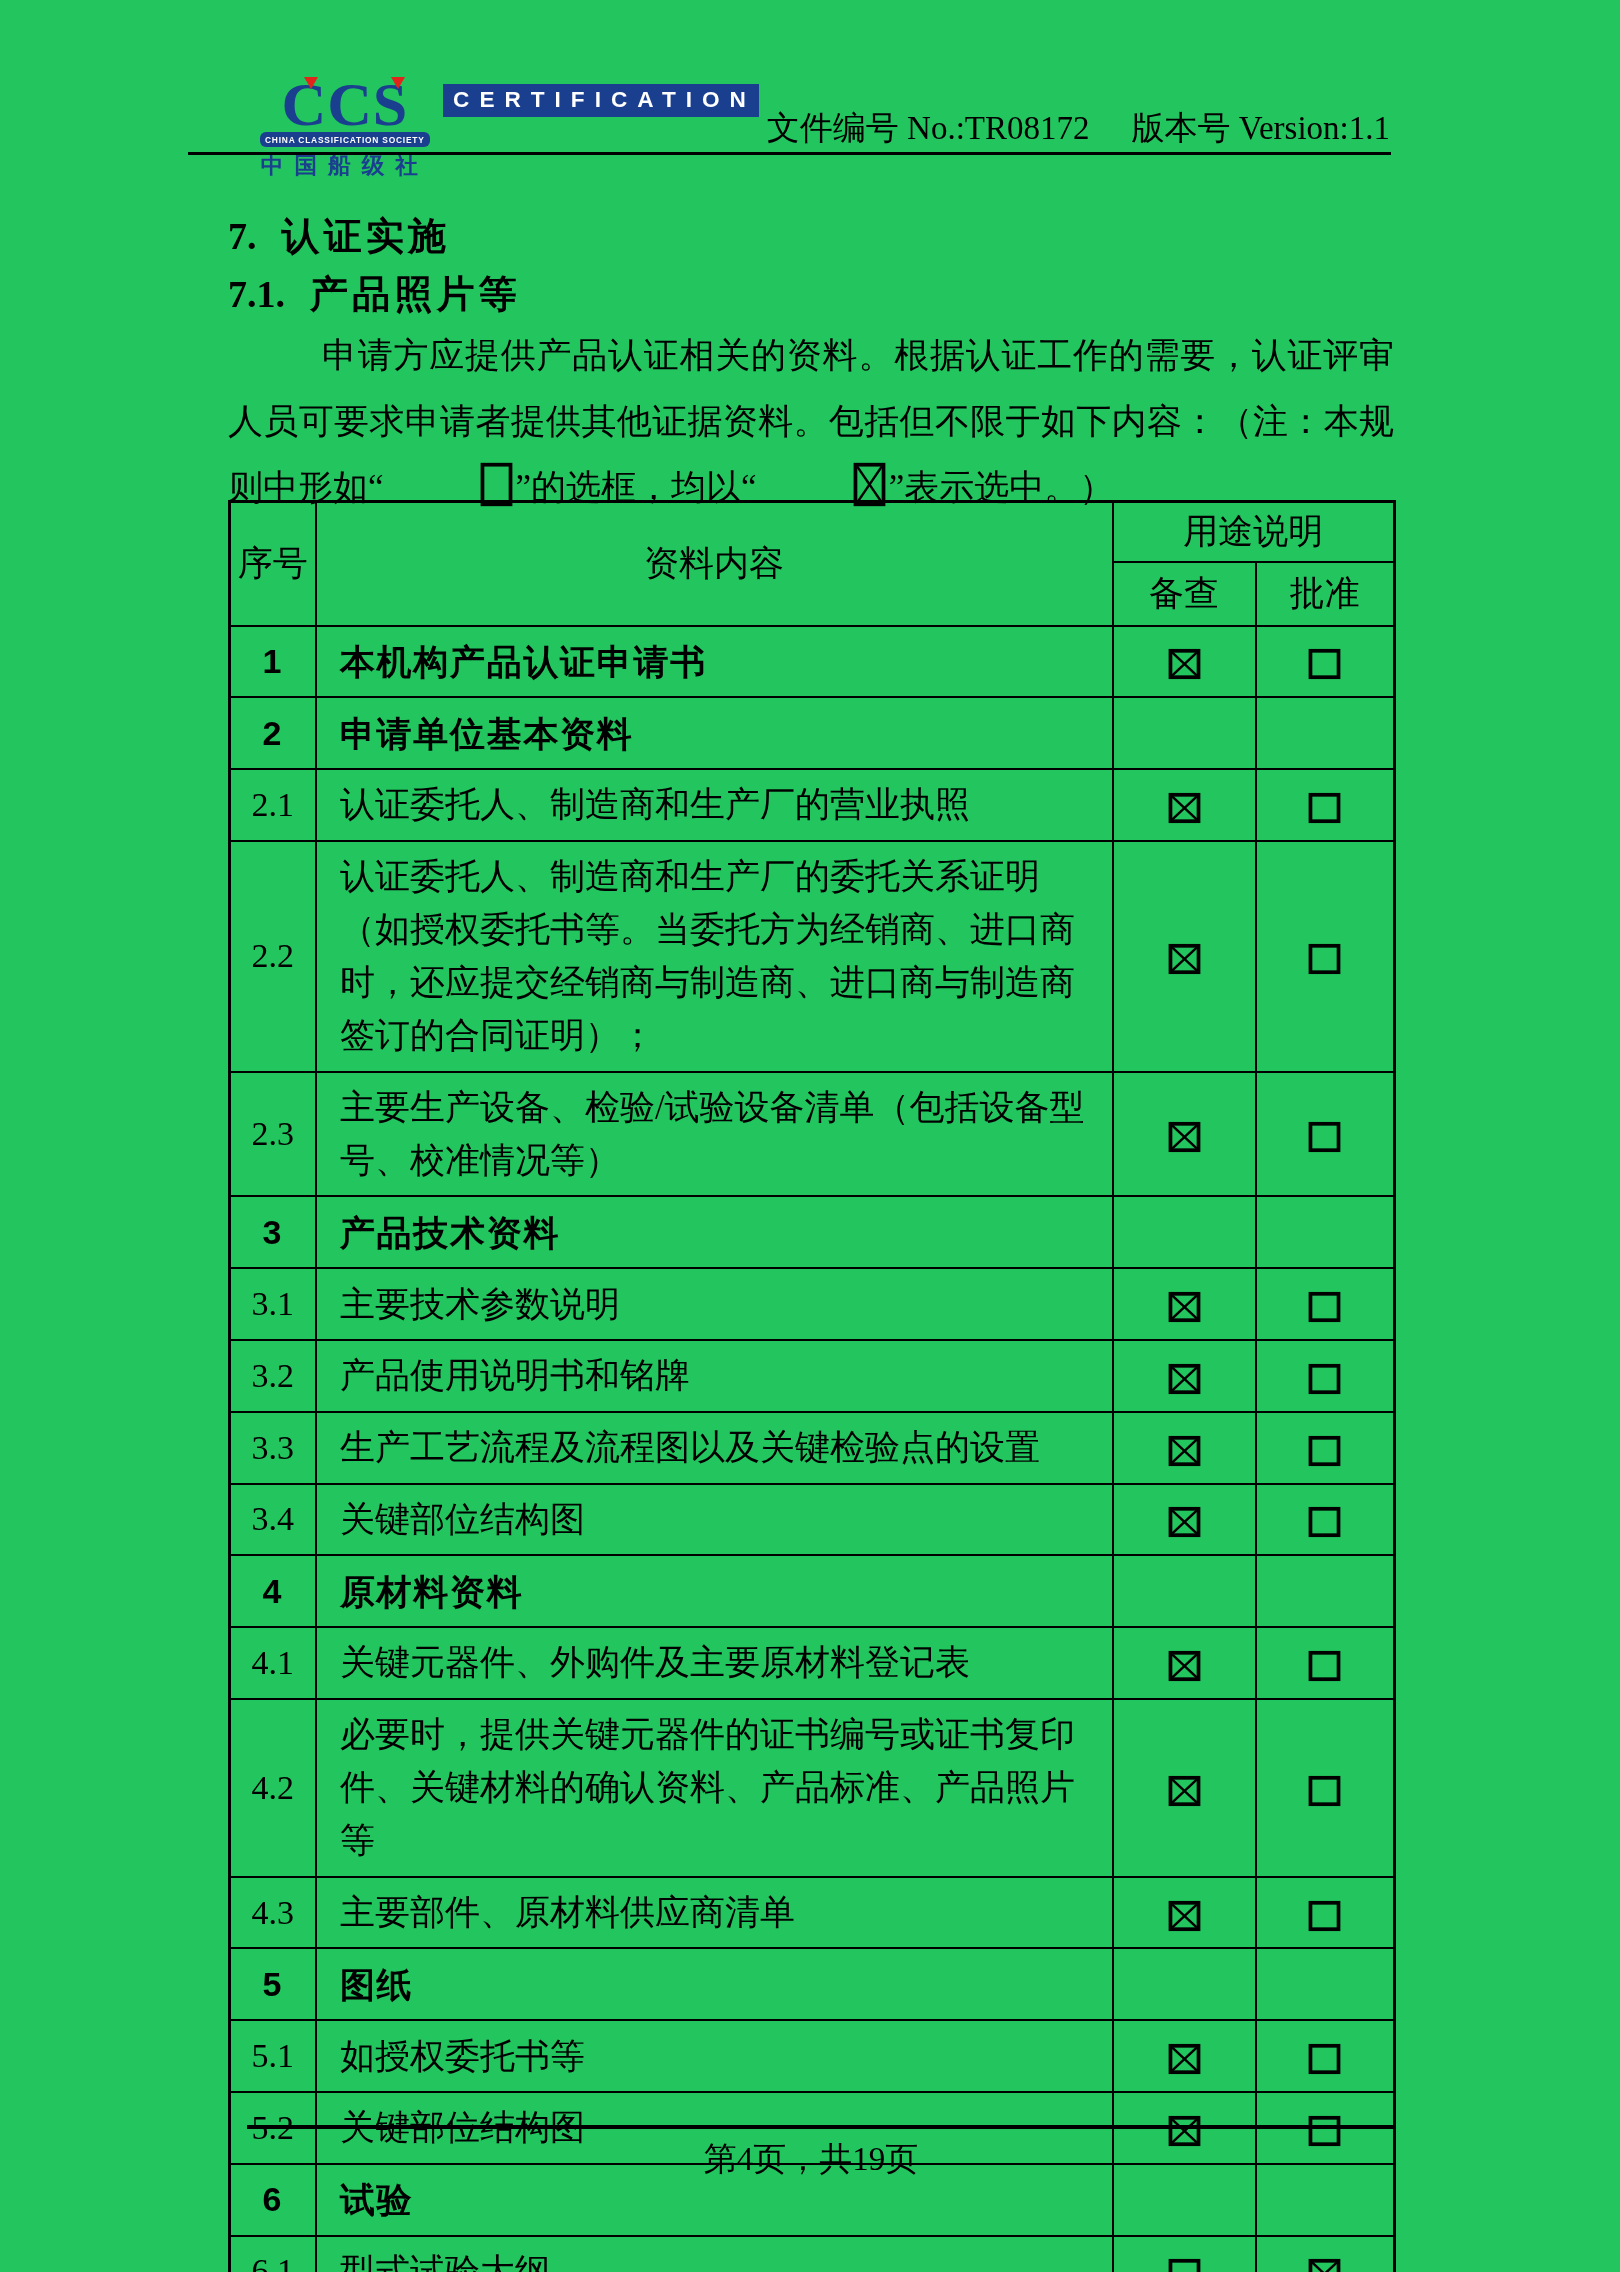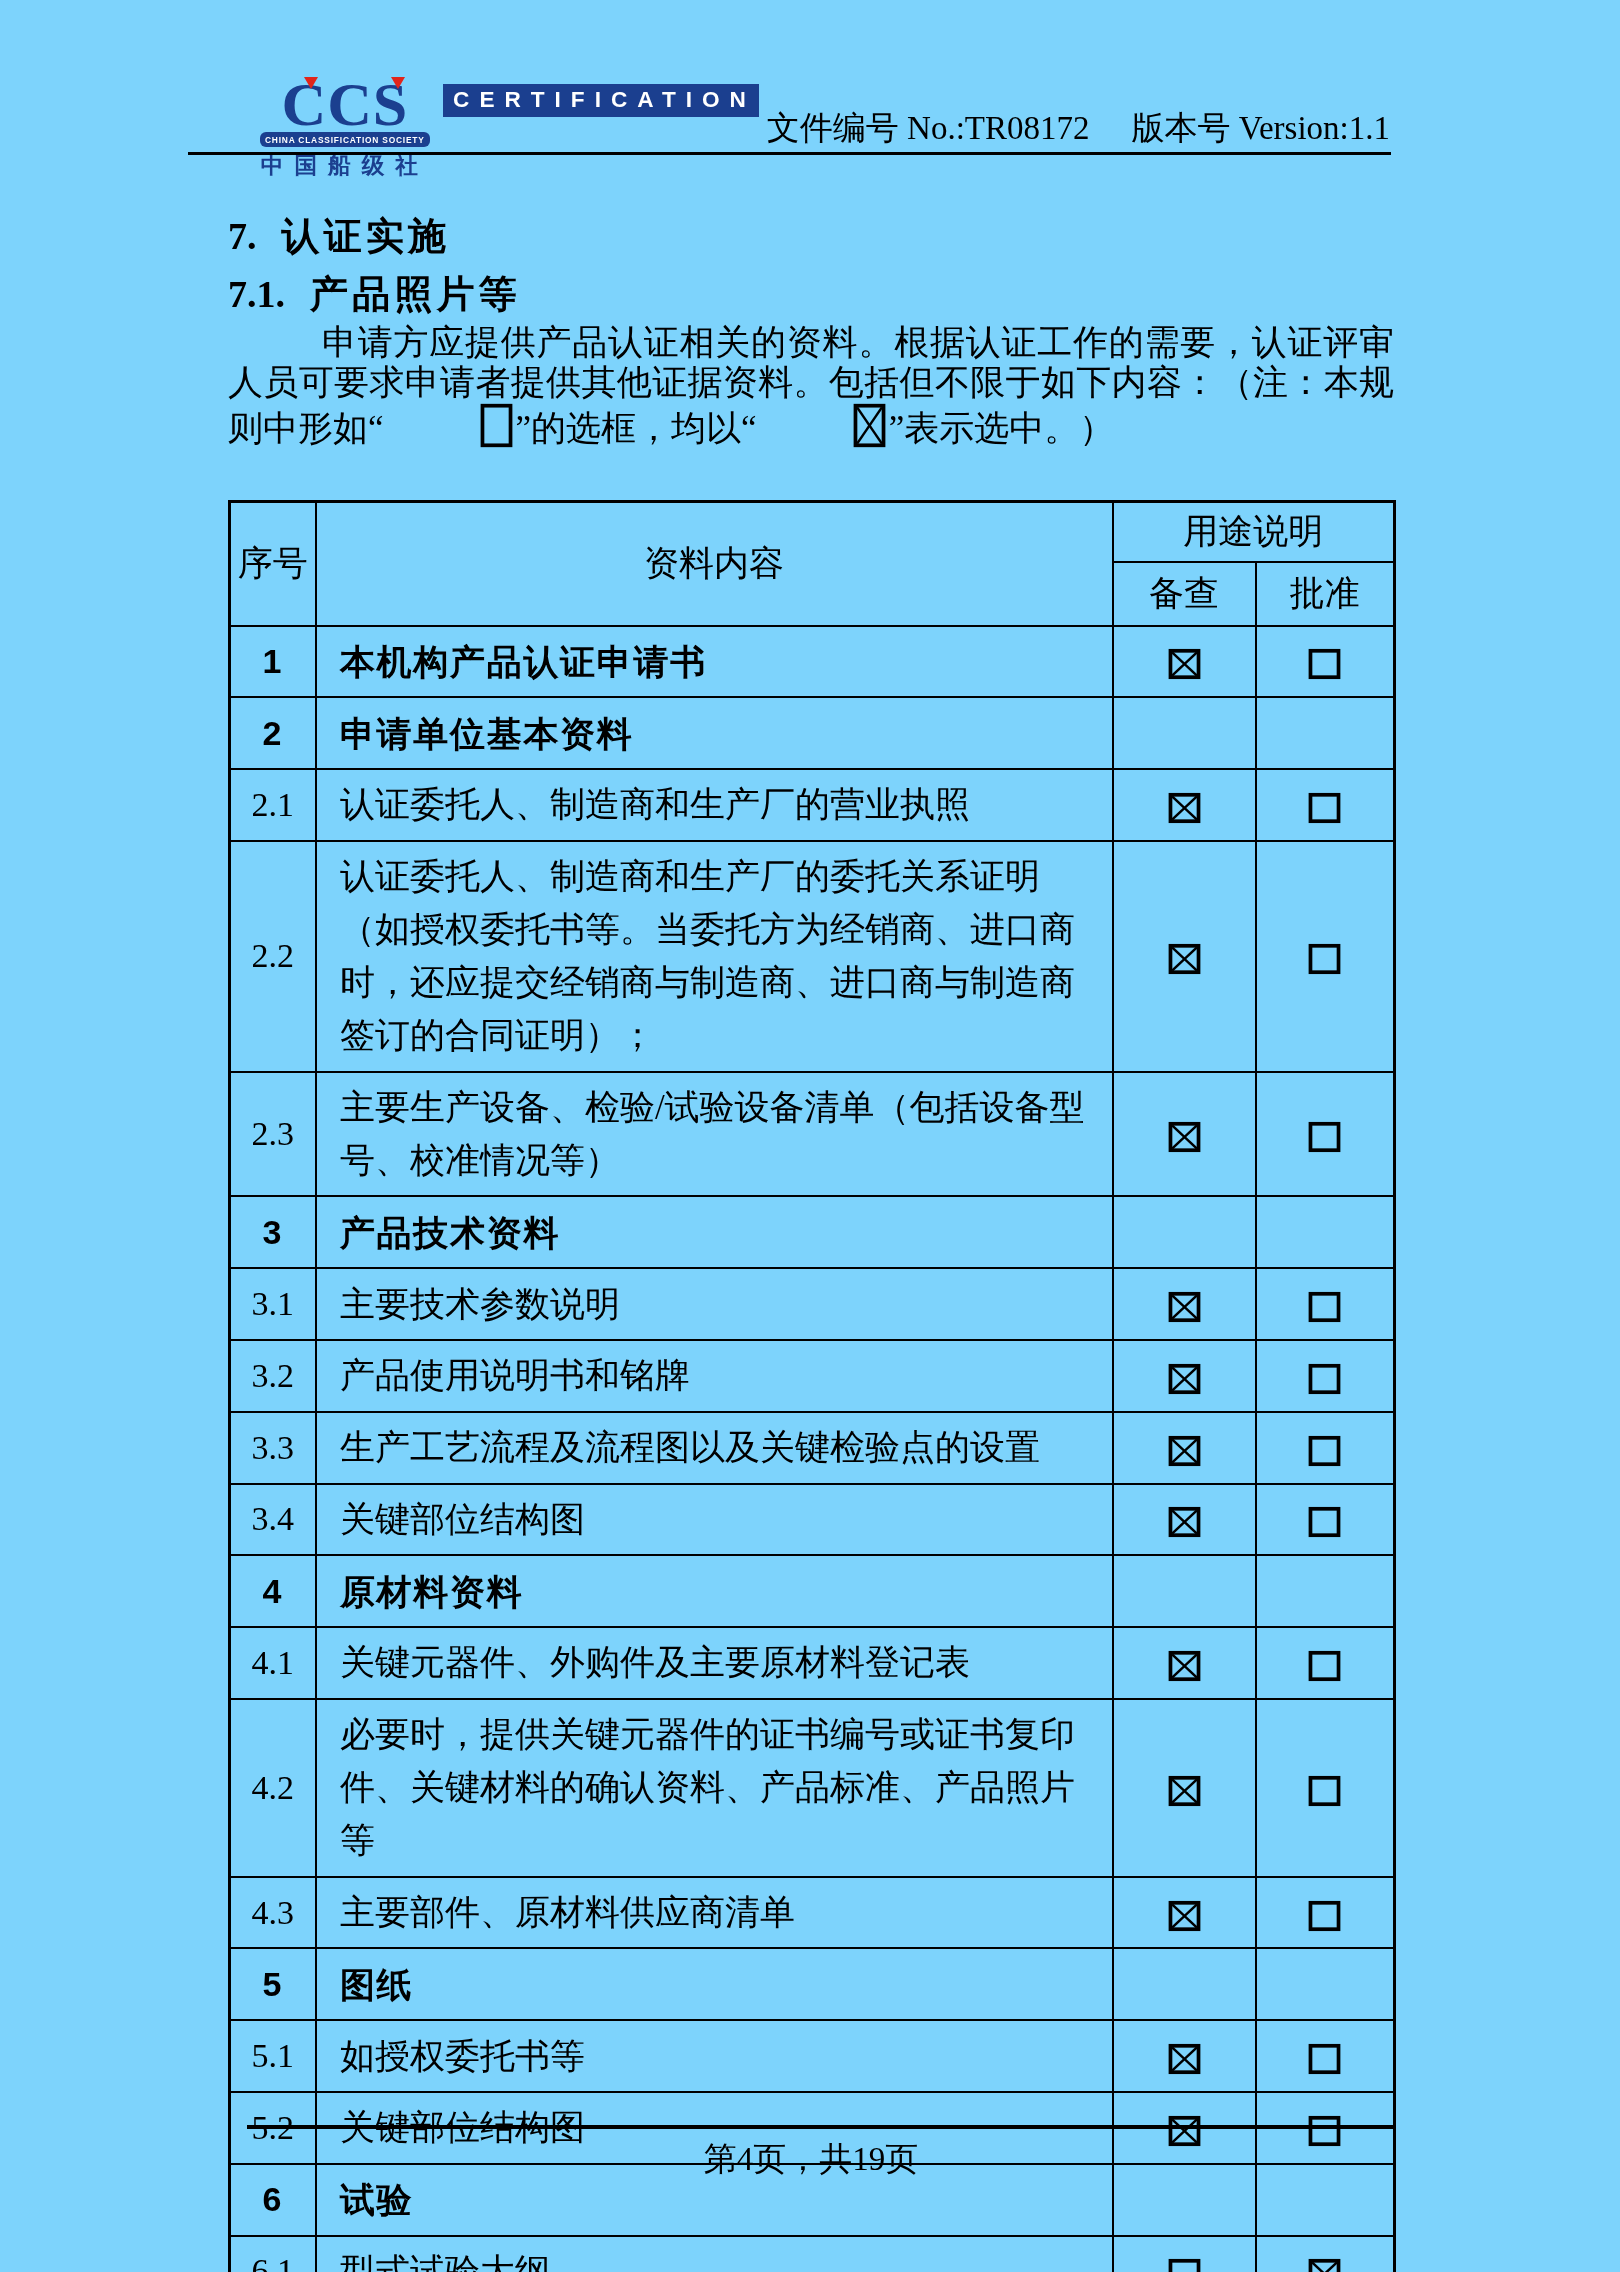--- a/index.html
+++ b/index.html
@@ -1,17 +1,17 @@
 <!DOCTYPE html>
 <html style="--brand-blue: #1b3f8f; --brand-red: #e1251b;font-size:13.4px"><head>
 <meta charset="utf-8">
 <style>
   html,body{margin:0;padding:0;background:#888;}
   .page{
-    position:relative;width:1620px;height:2273px;background:#7dd3fc;
+    position:relative;width:1620px;height:2273px;background:#22c55e;
     font-family:"Liberation Serif",serif;color:#000;overflow:hidden;
   }
   
   .logo{position:absolute;left:260px;top:80px;display:flex;align-items:flex-start;gap:13.4px;}
   .logo-left{display:flex;flex-direction:column;align-items:center;}
   .ccs-wordmark{
     position:relative;font-family:"Liberation Serif",serif;font-weight:bold;
     font-size:62px;line-height:49px;color:var(--brand-blue,#1b3f8f);letter-spacing:0.8px;
   }
   .ccs-flag{position:absolute;width:0;height:0;
@@ -45,21 +45,21 @@
   }
   .header-rule{position:absolute;left:188px;top:152px;width:1203px;height:3.3px;background:#000;}
   
   .doc-h{position:absolute;left:228px;display:flex;align-items:baseline;gap:25px;font-size:38px;font-weight:bold;}
   .doc-h .h-num{font-family:"Liberation Serif",serif;}
   .doc-h .h-title{font-family:"Liberation Sans",sans-serif;letter-spacing:4.2px;}
   .h1{top:211px;}
   .h2{top:269px;}
   .body-para{
     position:absolute;left:228px;top:323px;width:1166px;
-    font-size:35px;line-height:40px;text-align:justify;text-indent:94px;
+    font-size:35px;line-height:66px;text-align:justify;text-indent:94px;
   }
   .inline-box{display:inline-block;vertical-align:-8.4px;margin:0 2.5px;}
   
   .doc-table{
     position:absolute;left:228px;top:500px;width:1166px;
     border-collapse:collapse;table-layout:fixed;border:3.3px solid #000;
     font-size:35px;
   }
   .doc-table col.c-serial{width:86px;}
   .doc-table col.c-content{width:797px;}

